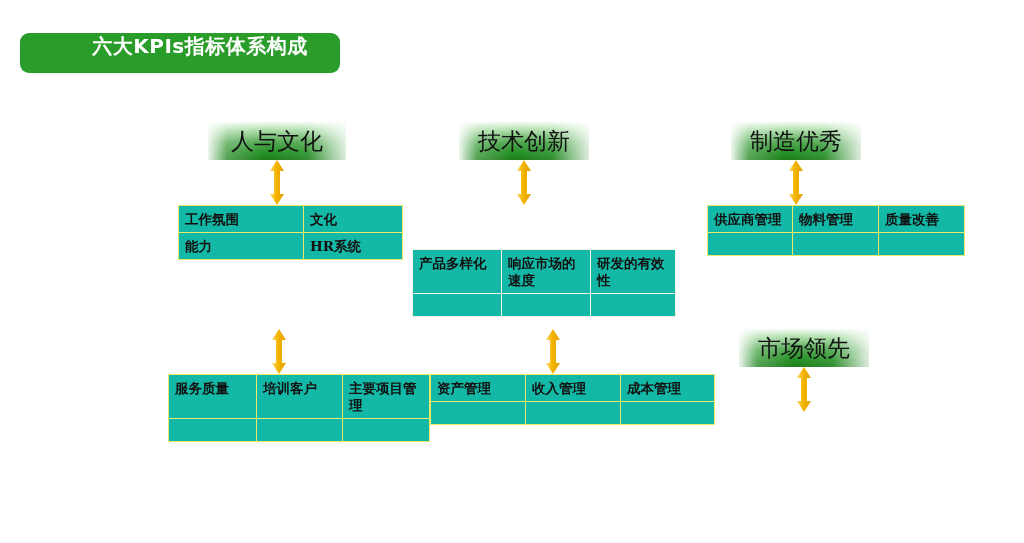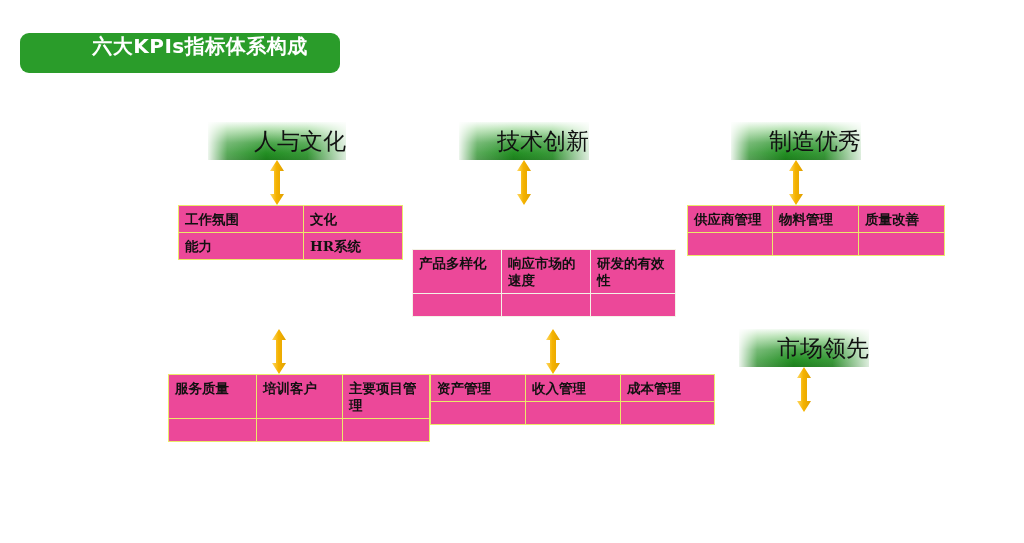--- a/index.html
+++ b/index.html
@@ -38,21 +38,21 @@
   }
 
   
   .kpi-group {
     position: absolute;
   }
   .group-header {
     height: 38px;
     display: flex;
     align-items: center;
-    justify-content: flex-end;
+    justify-content: center;
     background:
       linear-gradient(to right,
         rgba(255,255,255,0.92) 0%,
         rgba(255,255,255,0.25) 14%,
         rgba(255,255,255,0.0) 42%,
         rgba(255,255,255,0.10) 72%,
         rgba(255,255,255,0.85) 100%),
       linear-gradient(to bottom,
         #f3fbf3 0%,
         #b9e3b5 18%,
@@ -77,21 +77,21 @@
     position: relative;
     margin: 0 auto;
   }
   .arrow-svg { display: block; }
 
   
   .kpi-table {
     border-collapse: collapse;
     table-layout: fixed;
     margin: 0 auto;
-    background: #ec4899;
+    background: #14b8a6;
   }
   .kpi-table td {
     border: 1.4px solid #ebe96a;
     vertical-align: top;
     padding: 5px 6px 4px 6px;
     font-size: 13.5px;
     font-weight: bold;
     line-height: 1.25;
     color: #111111;
     word-break: break-all;
@@ -172,21 +172,21 @@
 
 <div class="kpi-group" style="left:687px; top:122px; width:218px;">
   <div class="group-header" style="width:130px;">
     <span class="header-text">制造优秀</span>
   </div>
   <div class="arrow-wrap" style="width:20px; height:45px;">
     <svg class="arrow-svg" width="20" height="45" viewBox="0 0 20 45">
       <polygon fill="url(#agrad1)" points="10,0 17,11 13,11 13,34 17,34 10,45 3,34 7,34 7,11 3,11"></polygon>
     </svg>
   </div>
-  <table class="kpi-table" style="width:218px;">
+  <table class="kpi-table" style="width:218px;margin-left:20px;">
     <tbody>
         <tr>
       <td style="width:72px;">供应商管理</td>
       <td style="width:73px;">物料管理</td>
       <td style="width:73px;">质量改善</td>
     </tr>
     <tr>
       <td class="empty-row"></td>
       <td class="empty-row"></td>
       <td class="empty-row"></td>

